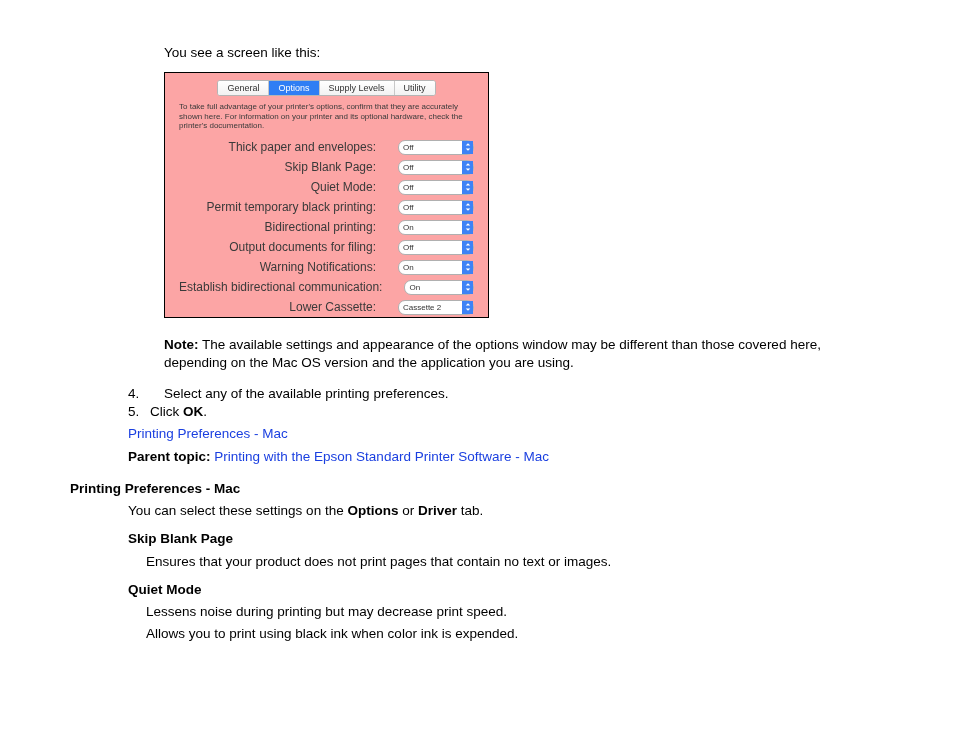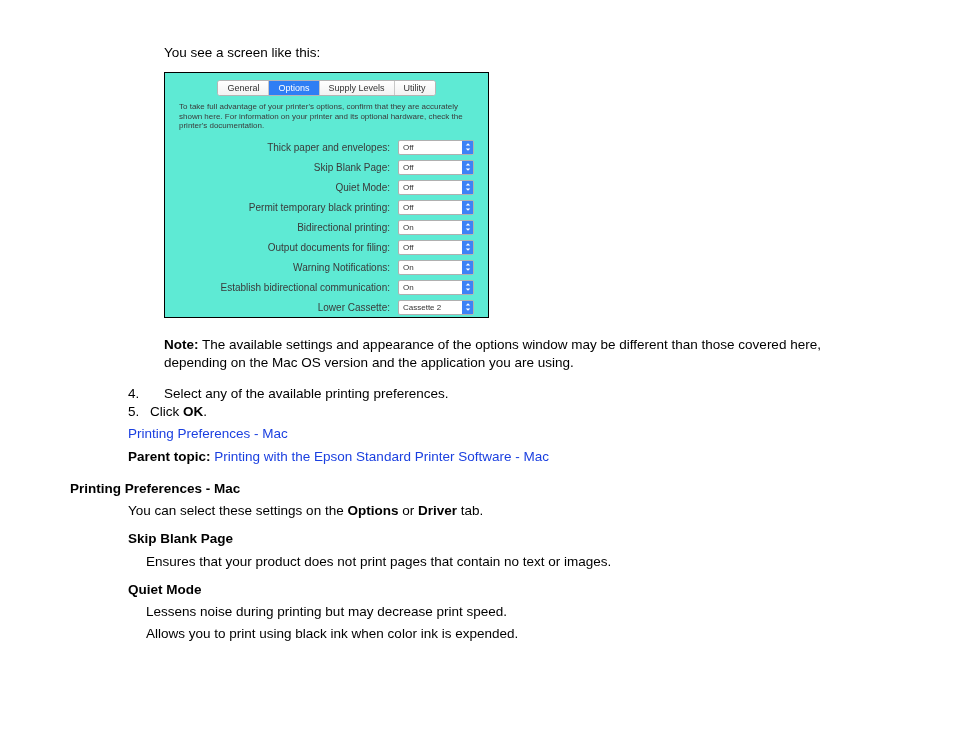--- a/index.html
+++ b/index.html
@@ -17,21 +17,21 @@
   }
   .indent1 { margin-left: 94px; }
   .indent2 { margin-left: 58px; }
   p { margin: 4px 0; line-height: 1.35; }
 
   
   .shot {
     margin: 10px 0 18px 0;
     width: 325px;
     border: 1px solid #000;
-    background: #5eead4;
+    background: #fca5a5;
     font-size: 8.5px;
     color: #3a3a3a;
     box-sizing: border-box;
     overflow: hidden;
   }
   .tabbar {
     display: flex;
     justify-content: center;
     padding: 7px 0 6px 0;
   }
@@ -62,29 +62,29 @@
   .rows { margin: 0 14px; }
   .row {
     display: flex;
     align-items: center;
     justify-content: flex-end;
     padding: 2.5px 0;
   }
   .rlabel {
     flex: 1;
     text-align: right;
-    padding-right: 8px;
-    font-size: 10px;
+    padding-right: 22px;
+    font-size: 12px;
     white-space: nowrap;
   }
   .sel {
     width: 74px;
     height: 13px;
     border: 1px solid #b0b0b0;
-    border-radius: 2px;
+    border-radius: 7px;
     background: #fff;
     display: flex;
     align-items: center;
     position: relative;
   }
   .sel span {
     flex: 1;
     padding: 0 4px;
     font-size: 8px;
     line-height: 11px;

